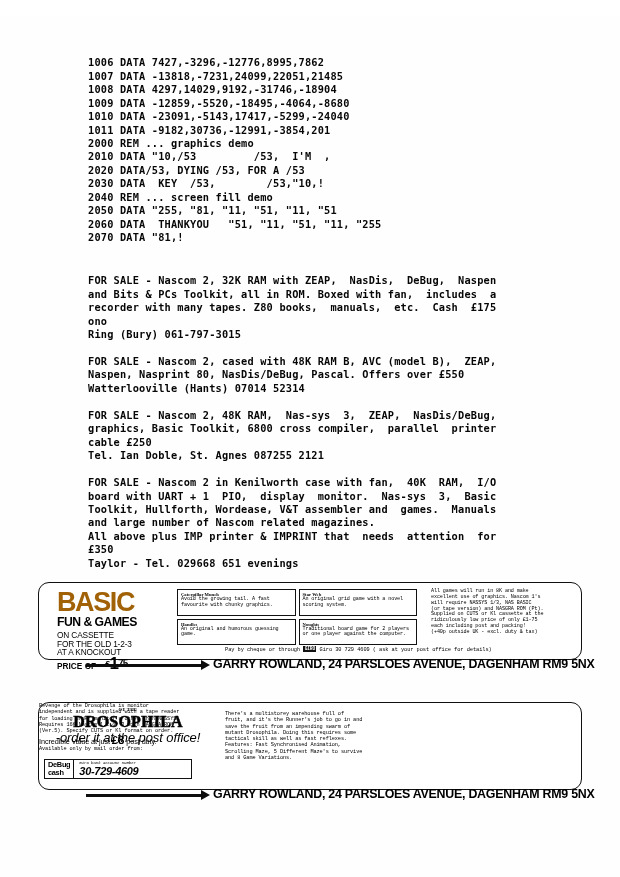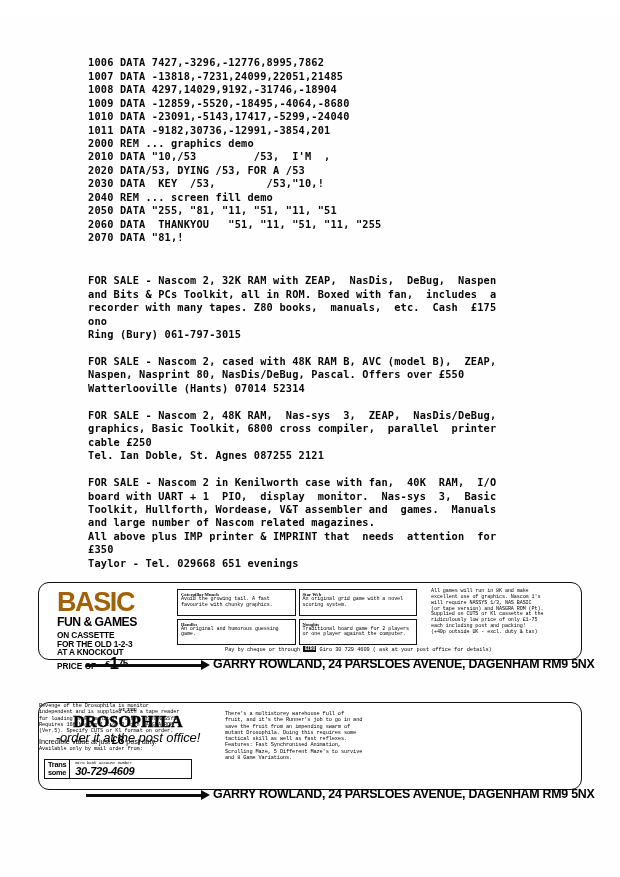--- a/index.html
+++ b/index.html
@@ -73,21 +73,21 @@
   .basic-sub {
     font-family: "Liberation Sans", sans-serif;
     font-weight: 700;
     font-size: 12.2px;
     letter-spacing: -0.5px;
     line-height: 13px;
     margin: 0;
   }
   .basic-lines {
     font-family: "Liberation Sans", sans-serif;
-    font-weight: 700;
+    font-weight: 400;
     font-size: 8.3px;
     line-height: 8.6px;
     letter-spacing: -0.15px;
     margin-top: 2px;
   }
   .basic-price-row {
     display: flex;
     align-items: flex-end;
     margin-top: -1px;
   }
@@ -436,22 +436,22 @@
   <div class="ad-box" id="ad-droso">
 
     <div class="droso-logo-panel">
       <div class="droso-ofthe">OF THE</div>
       <div class="droso-name">DROSOPHILA</div>
       <div class="droso-order">-order it at the post office!</div>
     </div>
 
     <div class="transcash">
       <div class="tc-logo">
-        <span>Trans</span>
-        <span>some</span>
+        <span>DeBug</span>
+        <span>cash</span>
       </div>
       <div class="tc-right">
         <div class="tc-caption">Giro bank account number</div>
         <div class="tc-number">30-729-4609</div>
       </div>
     </div>
 
     <div class="droso-col" id="droso-col-left">   There's a multistorey warehouse full of
 fruit, and it's the Runner's job to go in and
 save the fruit from an impending swarm of

